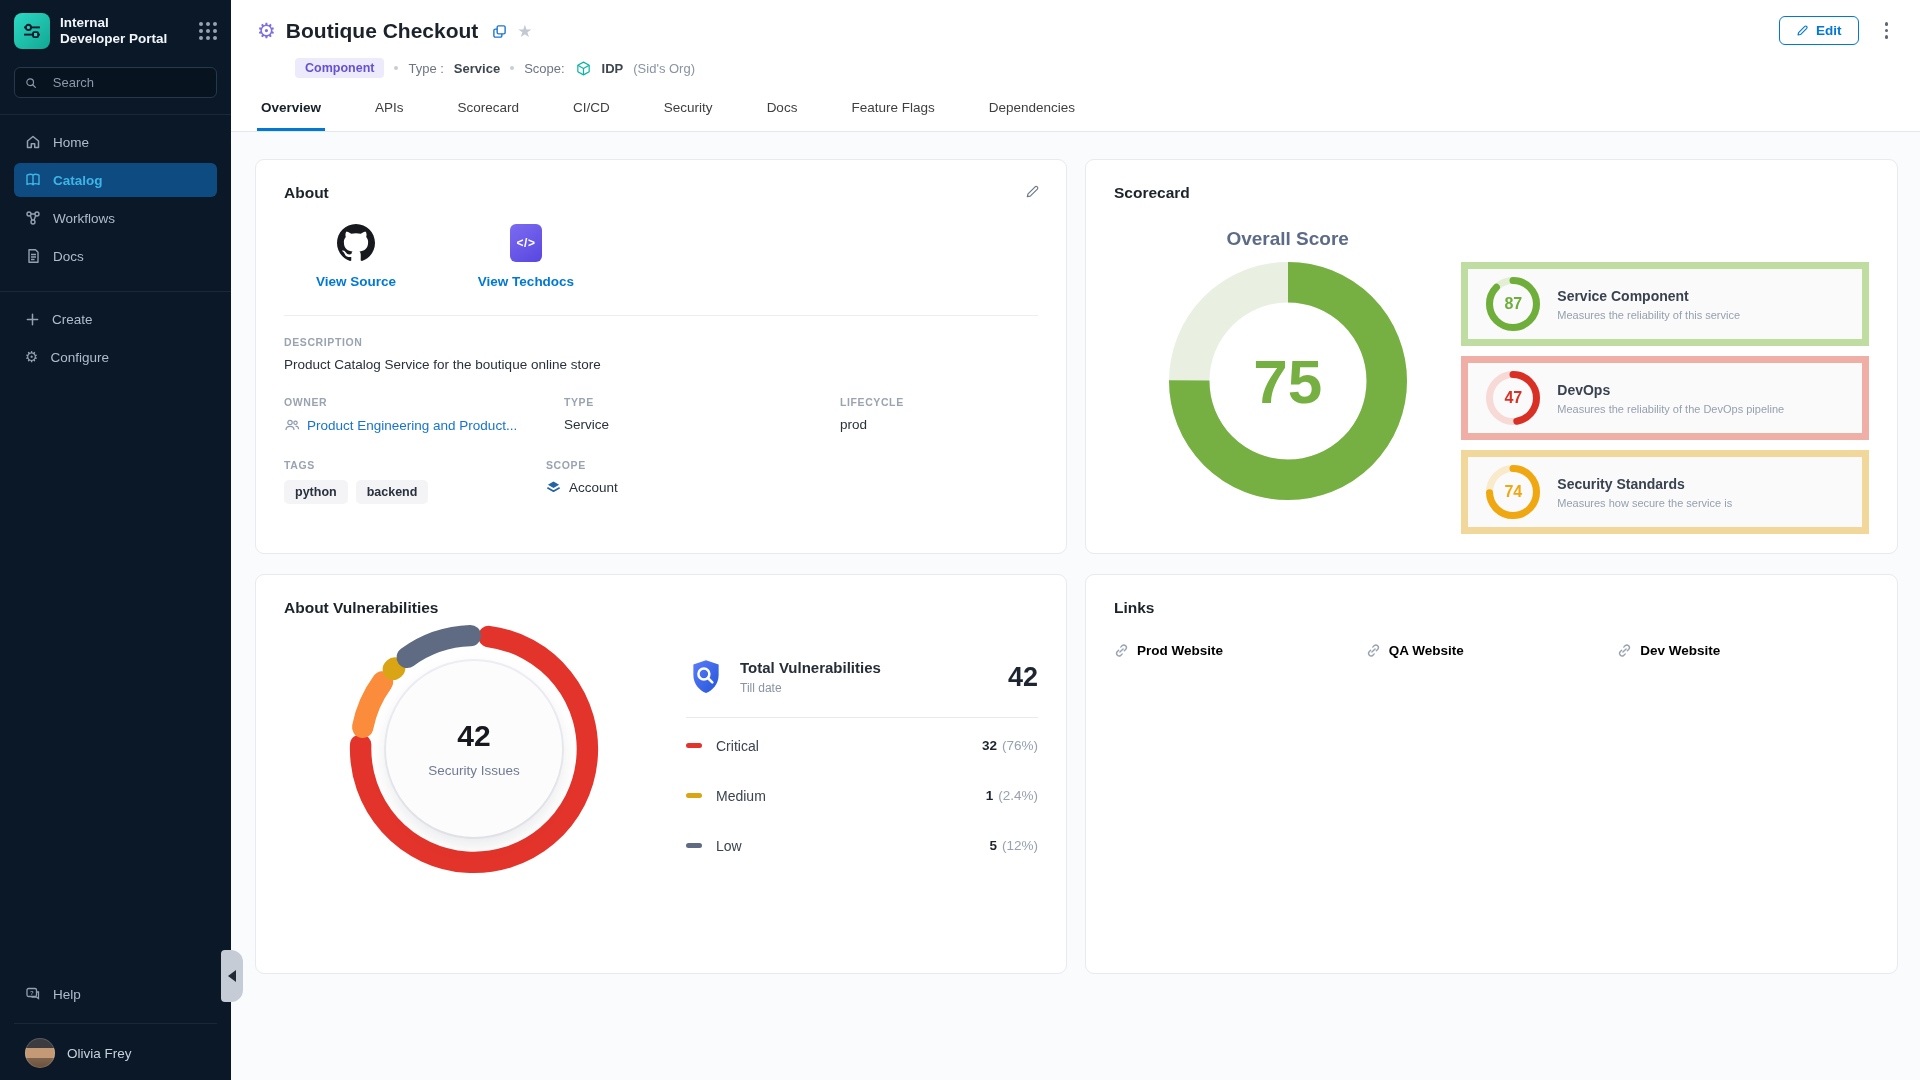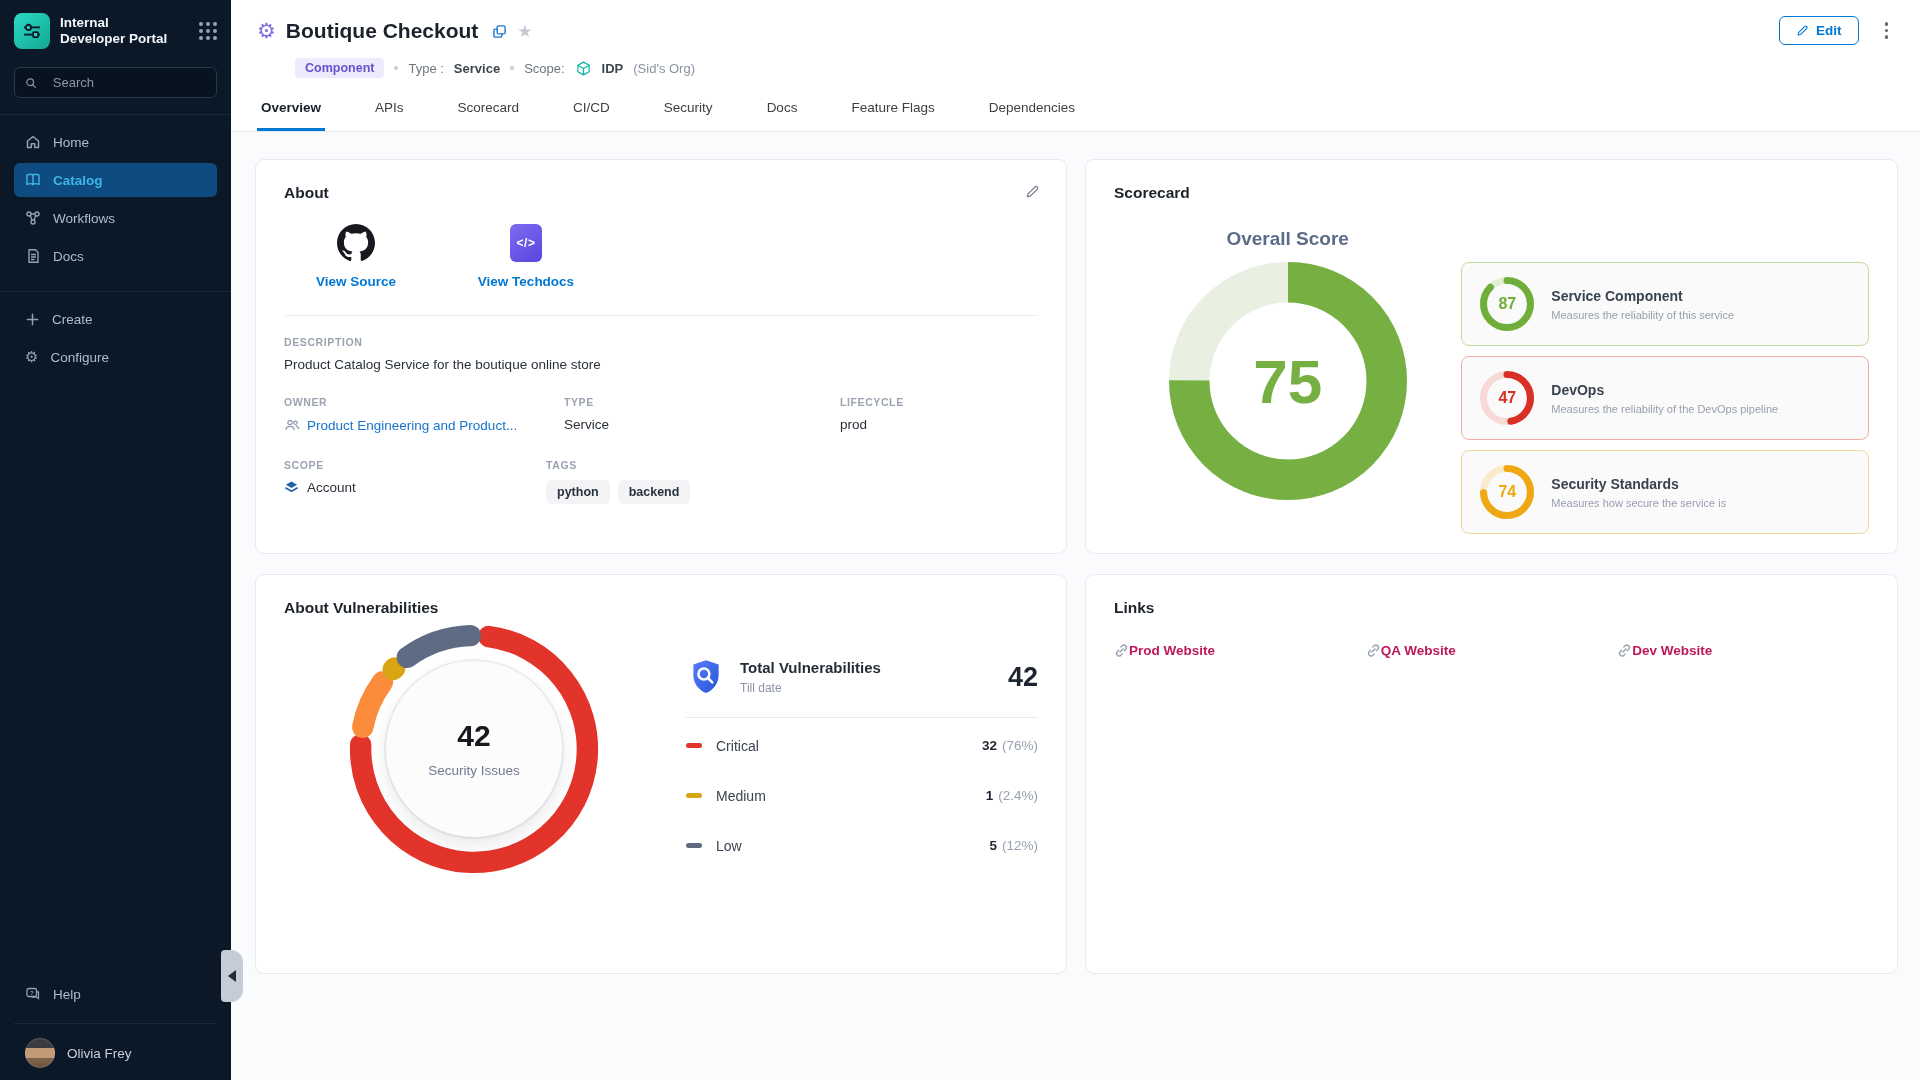--- a/index.html
+++ b/index.html
@@ -76,21 +76,21 @@
   .chip { background:#F4F4F7; border-radius:5px; padding:5px 11px; font-size:12.5px; font-weight:700; color:#28313D; }
   .scope-value { display:flex; align-items:center; gap:8px; font-size:13.5px; color:#2A313B; }
 
   
   .scorecard-body { display:flex; }
   .gauge-col { width:46%; display:flex; flex-direction:column; align-items:center; }
   .gauge-title { margin-top:26px; font-size:19px; font-weight:700; color:#5C6B87; }
   .big-gauge { width:238px; height:238px; position:relative; margin-top:12px; }
   .big-gauge .gauge-num { position:absolute; inset:0; display:flex; align-items:center; justify-content:center; font-size:62px; font-weight:700; }
   .scores-col { flex:1; display:flex; flex-direction:column; gap:10px; margin-top:60px; }
-  .mini-card { height:84px; background:#FAFAFB; border:1px solid #8b5cf6; border-radius:8px; display:flex; align-items:center; padding:0 18px; }
+  .mini-card { height:84px; background:#FAFAFB; border:7px solid #8b5cf6; border-radius:0; display:flex; align-items:center; padding:0 18px; }
   .mini-ring { width:54px; height:54px; position:relative; flex-shrink:0; }
   .mini-ring .mini-num { position:absolute; inset:0; display:flex; align-items:center; justify-content:center; font-size:16px; font-weight:700; }
   .mini-text { margin-left:17px; }
   .mini-title { font-size:14px; font-weight:700; color:#39424F; }
   .mini-desc { font-size:11px; color:#97A0AE; margin-top:5px; }
 
   
   .vuln-body { display:flex; margin-top:6px; }
   .donut-col { width:380px; display:flex; align-items:center; justify-content:center; }
   .donut-wrap { width:252px; height:252px; position:relative; }
@@ -105,21 +105,21 @@
   .vuln-total { margin-left:auto; font-size:27px; font-weight:700; color:#1E2430; }
   .vuln-divider { border:none; border-top:1px solid #E7EAEE; margin-top:20px; }
   .legend-row { display:flex; align-items:center; height:45px; margin-top:5px; }
   .legend-dash { width:16px; height:5px; border-radius:3px; }
   .legend-label { margin-left:14px; font-size:14px; color:#3B4350; }
   .legend-val { margin-left:auto; font-size:13.5px; font-weight:700; color:#1E2430; }
   .legend-pct { margin-left:5px; font-size:13.5px; color:#98A1B0; }
 
   
   .links-row { display:flex; margin-top:26px; }
-  .link-item { width:264px; display:flex; align-items:center; color:#be185d; font-size:13.5px; font-weight:600; cursor:pointer; }
+  .link-item { width:264px; display:flex; align-items:center; gap:8px; color:#000000; font-size:13.5px; font-weight:600; cursor:pointer; }
   .link-item svg { color:#98A2B3; }
 </style>
 </head>
 <body>
 
 <div class="app">
 
   <aside class="sidebar">
     <div class="logo-row">
       <div class="logo-tile">
@@ -337,34 +337,34 @@
             <div class="field-label">TYPE</div>
             <div class="plain-value">Service</div>
           </div>
           <div>
             <div class="field-label">LIFECYCLE</div>
             <div class="plain-value">prod</div>
           </div>
         </div>
         <div class="about-grid2">
           <div>
+            <div class="field-label">TAGS</div>
+            <div class="tag-chips">
+              <span class="chip">python</span>
+              <span class="chip">backend</span>
+            </div>
+          </div>
+          <div>
             <div class="field-label">SCOPE</div>
             <div class="scope-value">
               <svg width="15" height="15" viewBox="0 0 16 16">
                 <path d="M8 1.5 L14 5 L8 8.5 L2 5 Z" fill="#2563A8"></path>
                 <path d="M2 8.6 L8 12 L14 8.6" fill="none" stroke="#2563A8" stroke-width="1.8" stroke-linecap="round" stroke-linejoin="round"></path>
               </svg>
               <span>Account</span>
-            </div>
-          </div>
-          <div>
-            <div class="field-label">TAGS</div>
-            <div class="tag-chips">
-              <span class="chip">python</span>
-              <span class="chip">backend</span>
             </div>
           </div>
         </div>
       </div>
 
       <div class="card">
         <div class="card-heading">Scorecard</div>
         <div class="scorecard-body">
           <div class="gauge-col">
             <div class="gauge-title">Overall Score</div>

